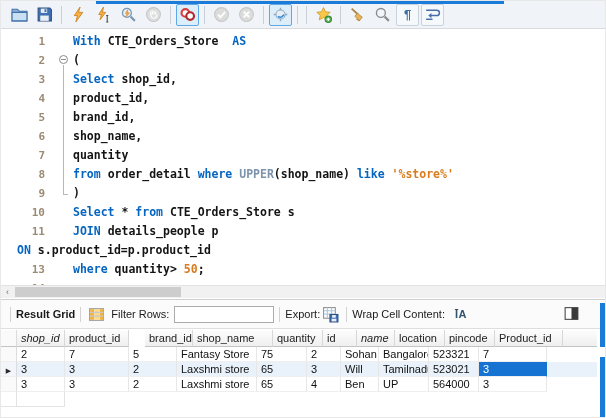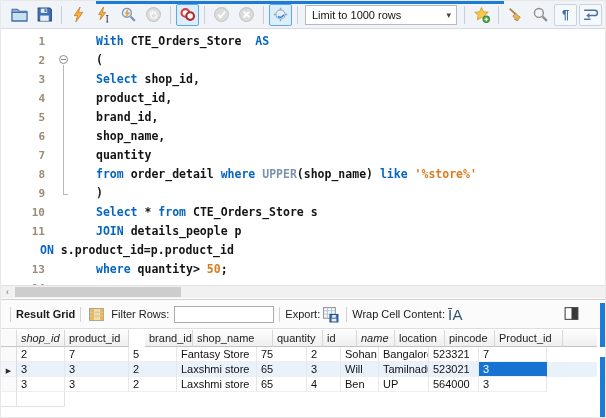--- a/index.html
+++ b/index.html
@@ -28,39 +28,39 @@
   .cline{display:flex;height:19px;line-height:19px;}
   .ln{width:44px;text-align:right;padding-right:12px;color:#9b8a74;font-weight:600;font-size:11px;flex:none;}
   .fold{width:16px;position:relative;flex:none;}
   .fold.start .circ{position:absolute;left:2px;top:4px;width:9px;height:9px;border:1px solid #8c8c8c;
                     border-radius:50%;background:#fff;box-sizing:border-box;}
   .fold.start .circ::after{content:"";position:absolute;left:1px;top:3px;width:5px;height:1px;background:#8c8c8c;}
   .fold.start::after{content:"";position:absolute;left:6px;top:14px;bottom:0;width:1px;background:#b8b8b8;}
   .fold.mid::after{content:"";position:absolute;left:6px;top:0;bottom:0;width:1px;background:#b8b8b8;}
   .fold.end::after{content:"";position:absolute;left:6px;top:0;height:10px;width:1px;background:#b8b8b8;}
   .fold.end::before{content:"";position:absolute;left:6px;top:10px;width:5px;height:1px;background:#b8b8b8;}
-  .ctext{white-space:pre;font-weight:600;color:#141414;margin-left:23px;}
+  .ctext{white-space:pre;font-weight:600;color:#141414;}
   .tk-k{color:#0565c0;font-weight:700;}
   .tk-f{color:#7d93ab;}
   .tk-s,.tk-n{color:#d97c20;}
   
   .hscroll{position:absolute;left:0;top:284px;right:0;height:13px;background:#f1f1f1;border-top:1px solid #e2e2e2;box-sizing:border-box;}
   .hs-arrow{position:absolute;left:0;top:0;width:13px;height:12px;color:#6f6f6f;font-size:9px;line-height:12px;text-align:center;}
   .hs-thumb{position:absolute;left:14px;top:1px;width:166px;height:10px;background:#cdcdcd;}
   
   .rtoolbar{position:absolute;left:0;top:298px;right:0;height:30px;background:#fbfbfb;border-top:1px solid #cfcfcf;
             border-bottom:1px solid #dedede;display:flex;align-items:center;font-size:11px;color:#1a1a1a;
             padding-left:4px;box-sizing:border-box;}
   .rsep{width:1px;height:15px;background:#d2d2d2;margin:0 5px;}
   .rg-title{font-weight:700;}
   .rico{width:17px;height:17px;margin:0 2px;display:flex;align-items:center;justify-content:center;border:none;background:none;padding:0;}
   .rico svg{width:17px;height:17px;display:block;}
   input.filter{width:100px;height:17px;border:1px solid #ababab;margin-left:5px;font-size:11px;padding:0 3px;
                font-family:"Liberation Sans",sans-serif;box-sizing:border-box;}
-  .wrapA{font-weight:400;color:#33536f;font-size:15px;margin-left:3px;letter-spacing:.5px;}
+  .wrapA{font-weight:700;color:#33536f;font-size:11px;margin-left:10px;letter-spacing:.5px;}
   .ptoggle{position:absolute;right:24px;top:5px;width:19px;height:19px;border:none;background:none;padding:0;}
   .ptoggle svg{width:17px;height:17px;}
   
   .grid{position:absolute;left:0;top:329px;width:596px;font-size:11px;color:#111;}
   .grow{display:flex;height:15px;line-height:14px;}
   .grow.ghead{height:17px;line-height:16px;}
   .gcell{border-right:1px solid #e7e7e7;border-bottom:1px solid #efefef;padding:0 4px;box-sizing:border-box;
          overflow:hidden;white-space:nowrap;flex:none;background:#fff;}
   .ghcell{background:linear-gradient(#fdfdfd,#efefef);border-right:1px solid #d7d7d7;border-bottom:1px solid #c4c4c4;color:#222;}
   .gmark{width:16px;padding:0;text-align:center;background:#fafafa;border-right:1px solid #dcdcdc;}
@@ -165,24 +165,20 @@
             <svg viewBox="0 0 16 16">
               <circle cx="8" cy="8" r="4.3" fill="#e9eef4" stroke="#8fa8c0"></circle>
               <path d="M8 3.7V1.6M8 14.4v-2.1M3.7 8H1.6M14.4 8h-2.1" stroke="#8fa8c0" stroke-width="1.3"></path>
               <path d="M5.6 9.6a2.9 2.9 0 0 0 4.8-.8" stroke="#2f8fd8" stroke-width="1.4" fill="none"></path>
               <path d="M10.8 7.6l1.1 2.1-2.3-.3z" fill="#2f8fd8"></path>
             </svg>
           </span>
         </button>
         <span class="tsep"></span>
       </span>
-    <div class="combo">
-      <span>Limit to 1000 rows</span>
-      <span class="combo-arrow">▾</span>
-    </div>
     <span id="tb-right" style="display:flex;align-items:center;">
         <span class="tsep"></span>
         <button class="tool">
           <span class="ticon">
             <svg viewBox="0 0 16 16">
               <path d="M8 1.5l1.9 4 4.4.4-3.3 2.9 1 4.3L8 10.8 4 13.1l1-4.3L1.7 5.9l4.4-.4z" fill="#f9c84a" stroke="#cf9a2c" stroke-width="0.8"></path>
               <circle cx="12.5" cy="12.5" r="3" fill="#58b058" stroke="#3d8a3d"></circle>
               <path d="M12.5 11v3M11 12.5h3" stroke="#fff" stroke-width="1.1"></path>
             </svg>
           </span>

